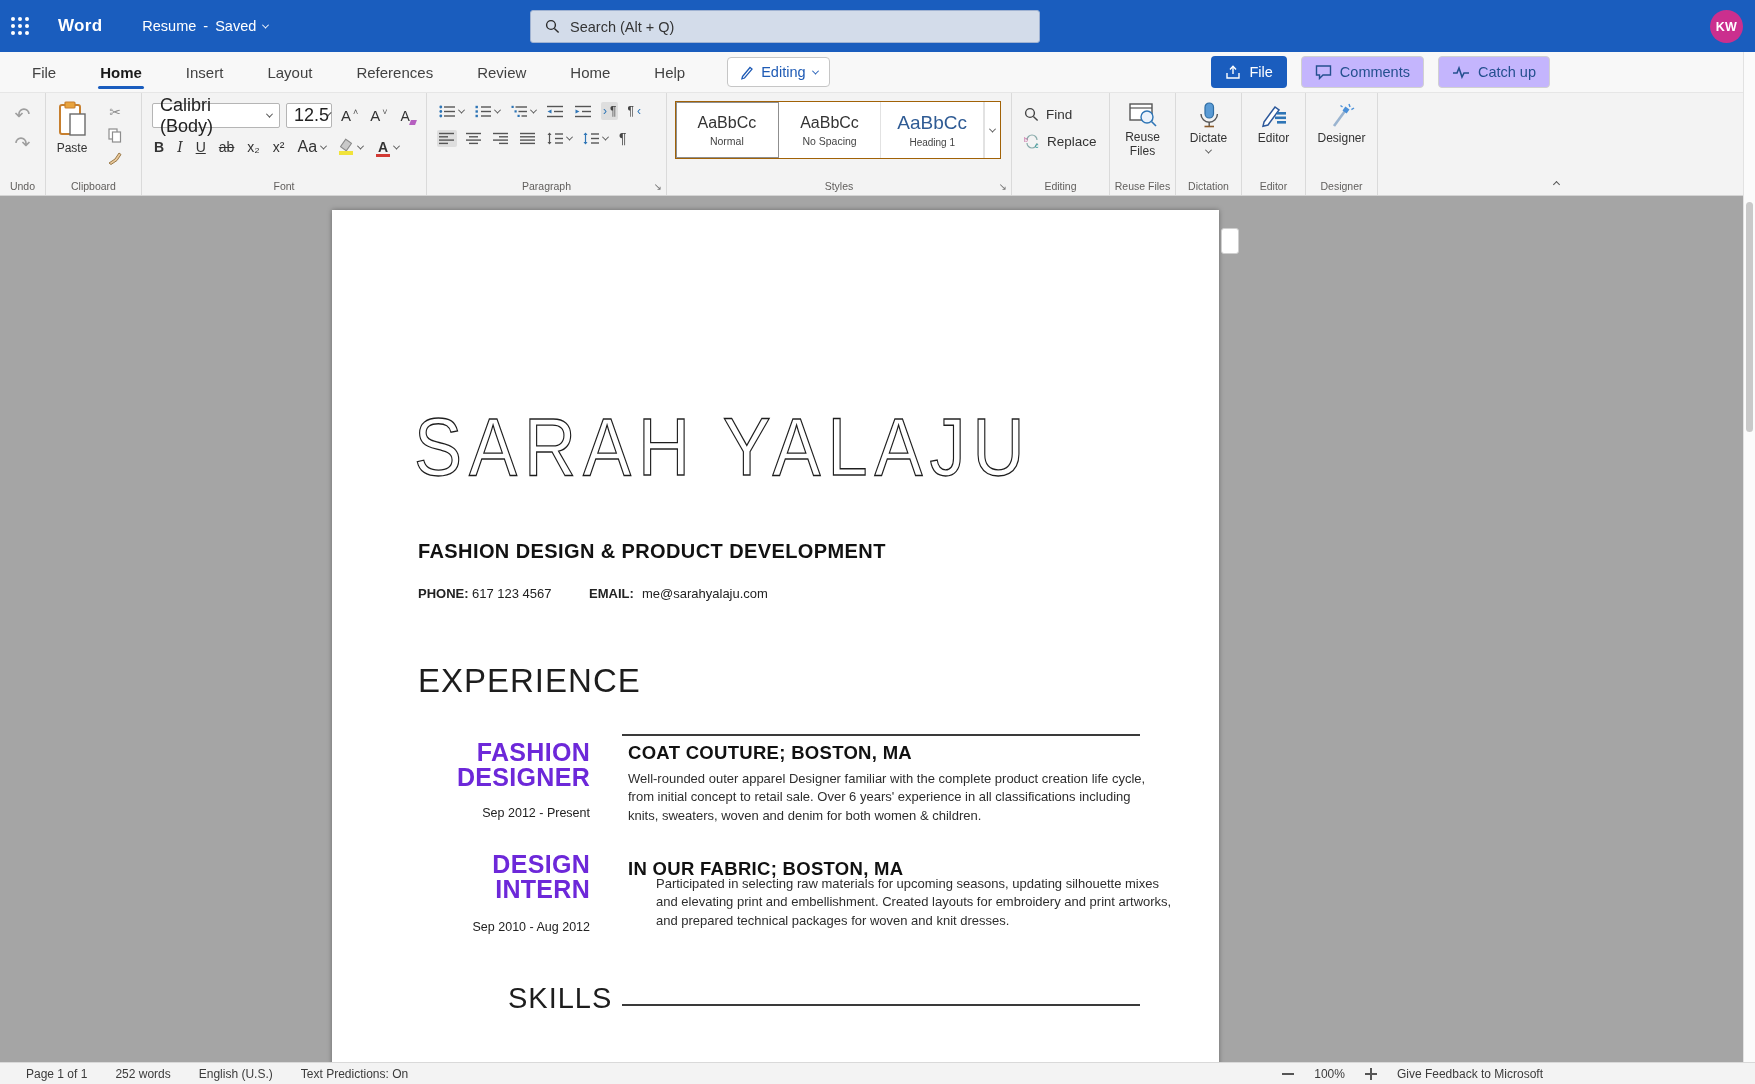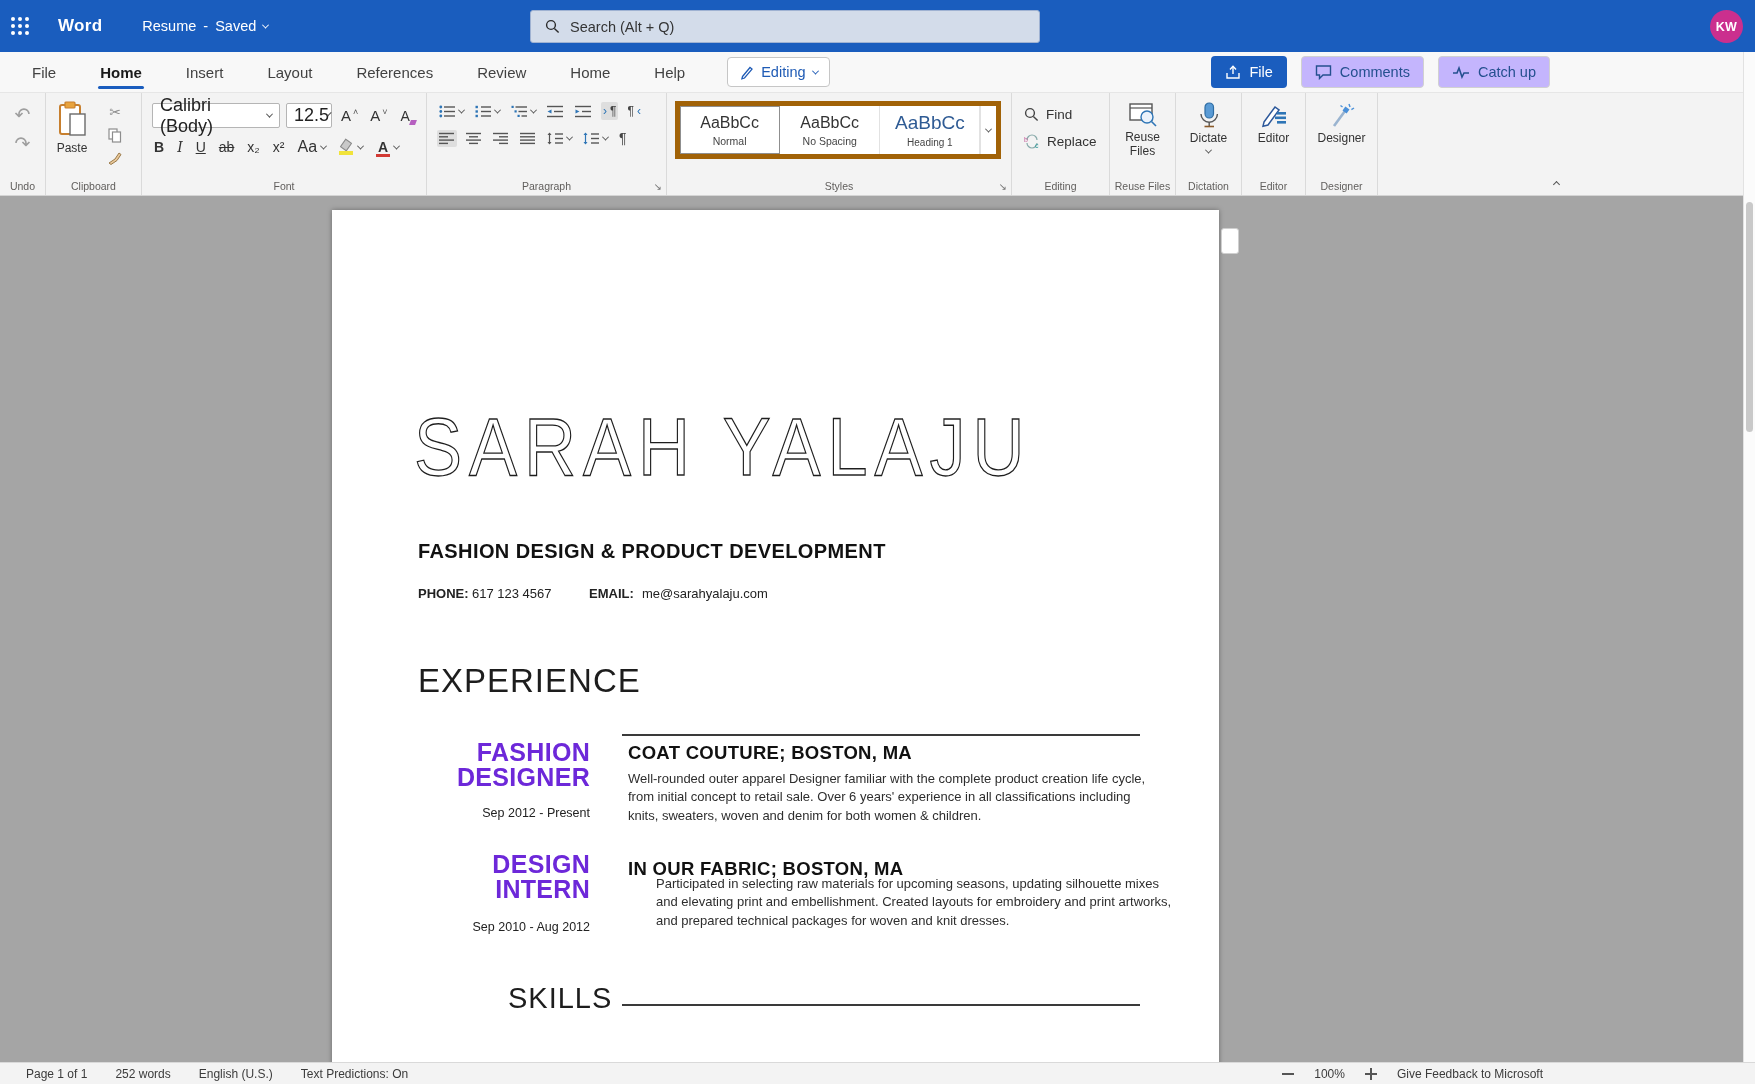--- a/index.html
+++ b/index.html
@@ -78,21 +78,21 @@
   .pararow { display:flex; align-items:center; gap:7px; padding:9px 0 0 10px; }
   .pararow.r2 { padding-top:8px; }
   .pic { display:inline-flex; align-items:center; gap:3px; cursor:pointer; padding:2px 2px; border-radius:2px; }
   .pic .chev { color:#555; }
   .pic.sel { background:#dedede; }
   .dirmark { font-size:12px; color:#444; }
   .dirmark .bl { color:#2e75b6; }
   .pilcrow { font-size:14px; color:#444; }
 
   .g-styles { width:345px; }
-  .stylegal { position:relative; margin:8px 0 0 8px; width:326px; height:58px; background:#fff; border:5px solid #a16207; display:flex; }
+  .stylegal { position:relative; margin:8px 0 0 8px; width:326px; height:58px; background:#fff; border:1px solid #a16207; display:flex; }
   .stylecell { width:103px; height:100%; display:flex; flex-direction:column; align-items:center; justify-content:center; gap:3px; border-right:1px solid #e2e2e2; cursor:pointer; }
   .stylecell.sel { outline:1px solid #8f8f8f; outline-offset:-1px; }
   .stylecell .prev { font-size:16px; color:#333; }
   .stylecell .prev.h1 { font-size:19px; color:#2f5b94; }
   .stylecell .sname { font-size:10.5px; color:#444; }
   .stylecell .sname.h1 { font-size:10px; }
   .stylescroll { width:16px; display:flex; align-items:center; justify-content:center; border-left:1px solid #e2e2e2; color:#555; cursor:pointer; }
 
   .g-edit { width:98px; }
   .editrows { display:flex; flex-direction:column; gap:12px; padding:14px 0 0 12px; }

